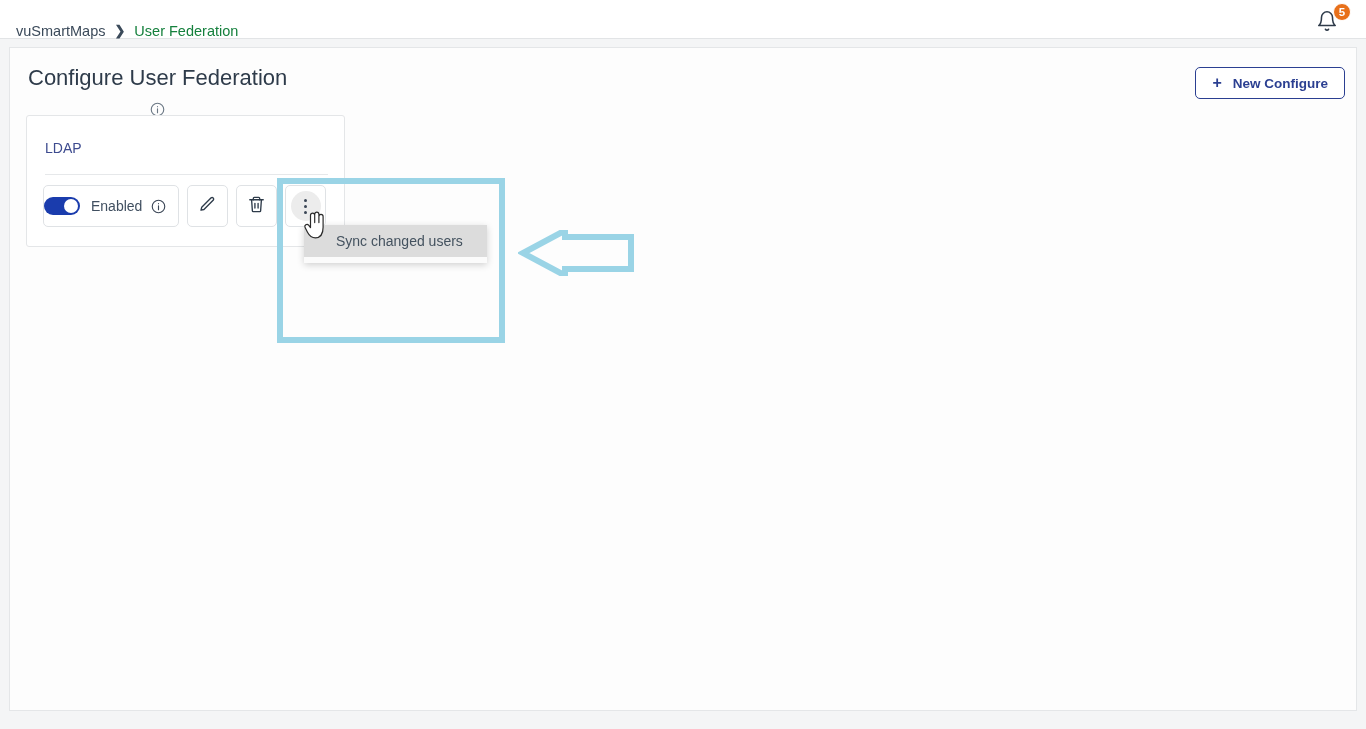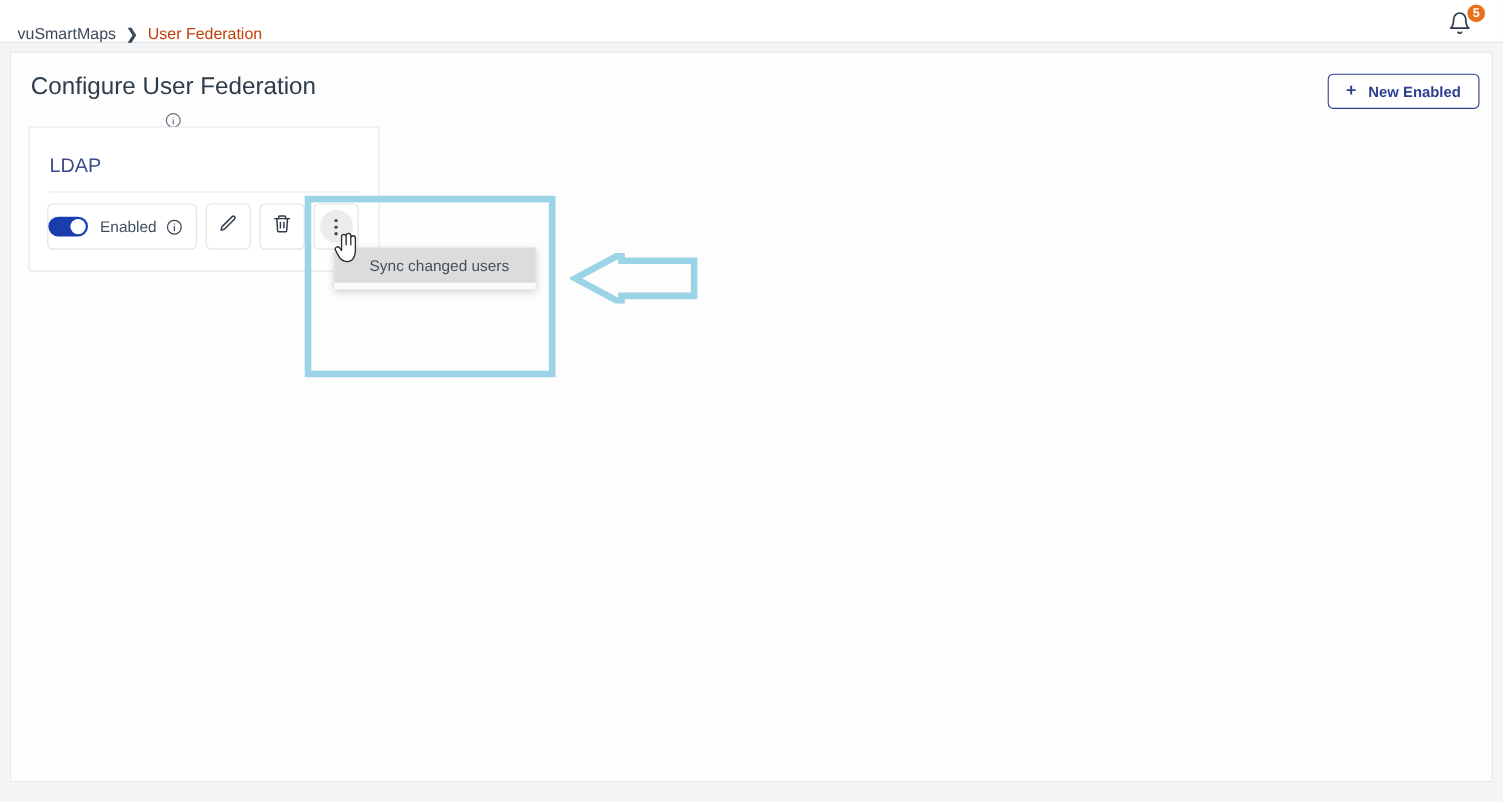--- a/index.html
+++ b/index.html
@@ -30,21 +30,21 @@
     margin-top: 24px;
   }
   .crumb-root { color: #3b4a5a; }
   .crumb-sep {
     color: #3b4a5a;
     font-size: 13px;
     font-weight: bold;
     line-height: 1;
     transform: translateY(-1px);
   }
-  .crumb-current { color: #c2410c; }
+  .crumb-current { color: #15803d; }
 
   .bell-wrap {
     position: absolute;
     right: 16px; top: 6px;
     width: 34px; height: 30px;
   }
   .bell-icon { position: absolute; left: 0; top: 4px; }
   .bell-badge {
     position: absolute;
     right: -1px; top: -3px;
@@ -112,21 +112,21 @@
     position: absolute;
     left: 16px; top: 67px;
     width: 319px; height: 132px;
     background: #ffffff;
     border: 1px solid #e4e6e8;
     border-radius: 3px;
   }
   .provider-name {
     position: absolute;
     left: 18px; top: 24px;
-    font-size: 18px;
+    font-size: 14px;
     color: #3d4b8f;
   }
   .card-divider {
     position: absolute;
     left: 18px; top: 58px;
     width: 283px; height: 1px;
     background: #e6e8ea;
   }
 
   .card-actions {
@@ -269,21 +269,21 @@
         <svg width="15" height="15" viewBox="0 0 24 24" fill="none" stroke="#6b7885" stroke-width="1.8">
           <circle cx="12" cy="12" r="10"></circle>
           <line x1="12" y1="11" x2="12" y2="17" stroke-linecap="round"></line>
           <circle cx="12" cy="7.4" r="0.9" fill="#6b7885" stroke="none"></circle>
         </svg>
       </span>
     </div>
 
     <button class="new-provider-btn">
       <span class="plus-icon">+</span>
-      <span>New Enabled</span>
+      <span>New Configure</span>
     </button>
   </div>
 
   <div class="provider-card">
     <div class="provider-name">LDAP</div>
     <div class="card-divider"></div>
 
     <div class="card-actions">
 
       <div class="action-box enabled-box">

